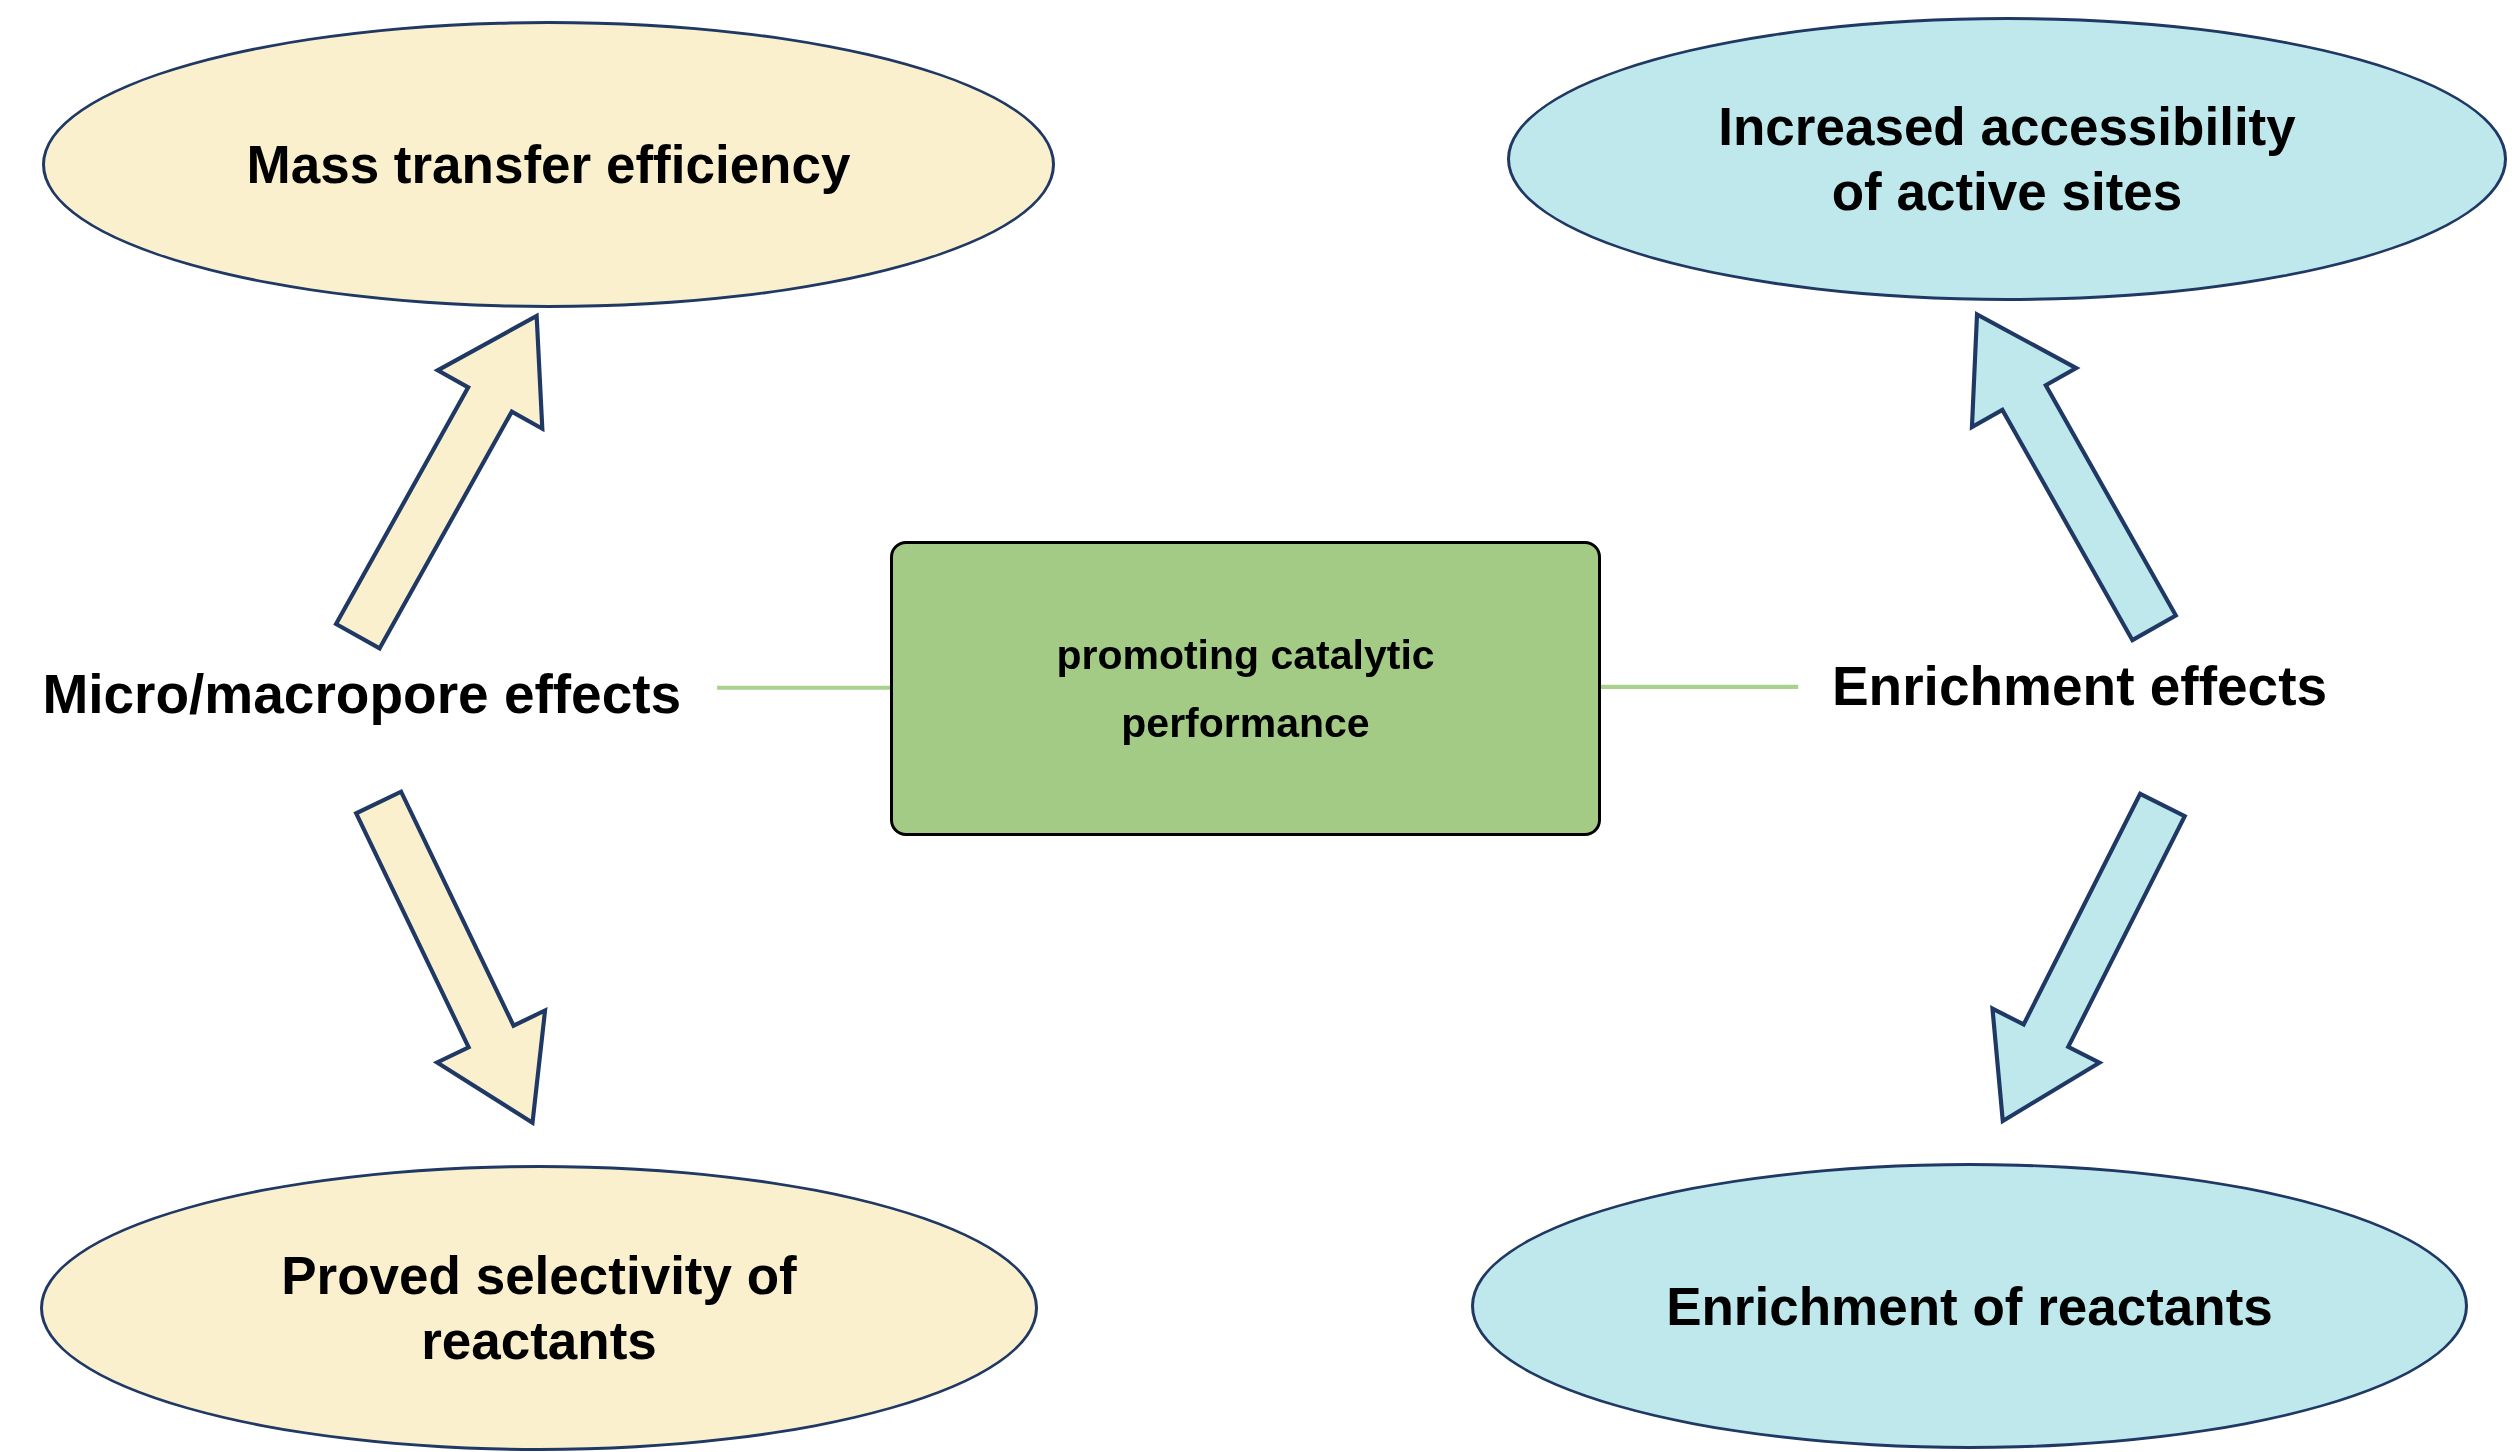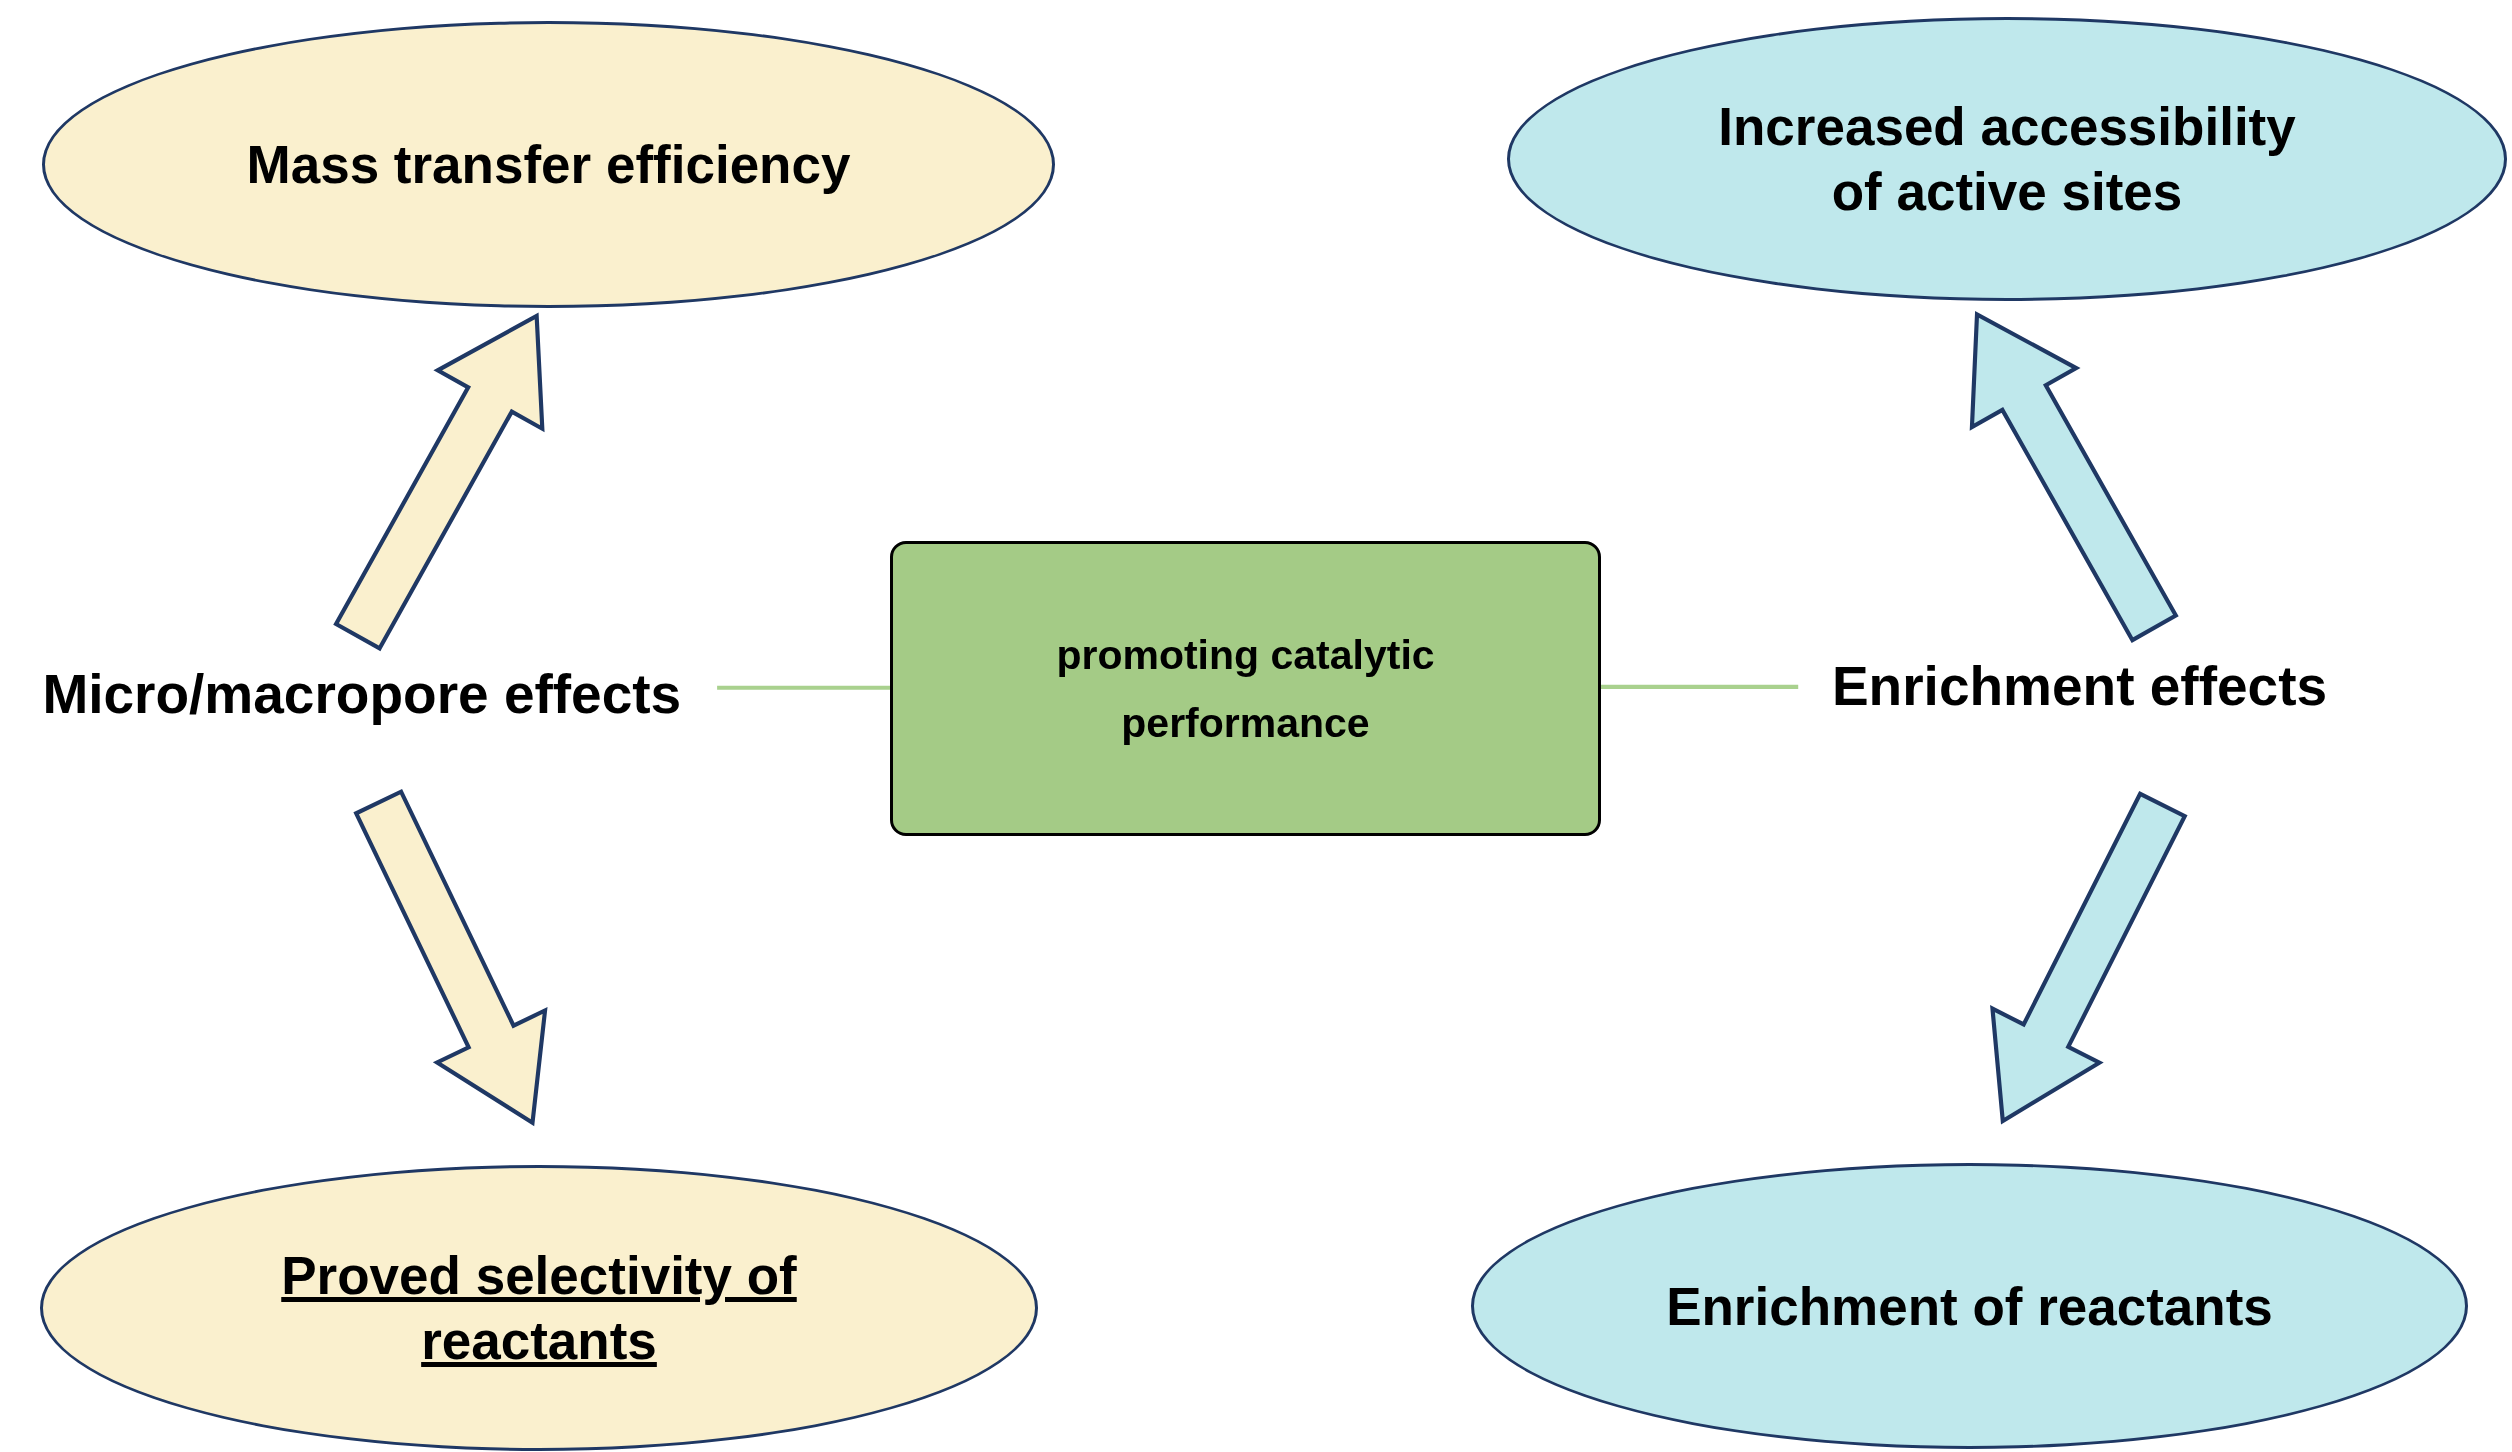--- a/index.html
+++ b/index.html
@@ -57,21 +57,21 @@
   .side-label {
     font-size: 55px;
     line-height: 67px;
     white-space: nowrap;
   }
   .node span { display: block; }
 
   
   .ellipse.top-left     { left: 42px;   top: 21px;   width: 1013px; height: 287px; }
   .ellipse.top-right    { left: 1507px; top: 16.6px;   width: 1000px; height: 284px; }
-  .ellipse.bottom-left  { left: 40px;   top: 1165px; width: 998px; height: 286px; text-decoration: underline; }
+  .ellipse.bottom-left  { left: 40px;   top: 1165px; width: 998px; height: 286px; }
   .ellipse.bottom-right { left: 1471px; top: 1163px; width: 997px; height: 286px; }
   .center-box           { left: 890px; top: 541px;  width: 711px;  height: 295px; }
   .side-label.left      { left: 8.3px;   top: 649px;  width: 707px;  height: 79px; justify-content: flex-end; }
   .side-label.right     { left: 1805px; top: 647px;  width: 549px;  height: 79px; }
 </style>
 </head>
 <body>
 
 <div class="canvas">
 

